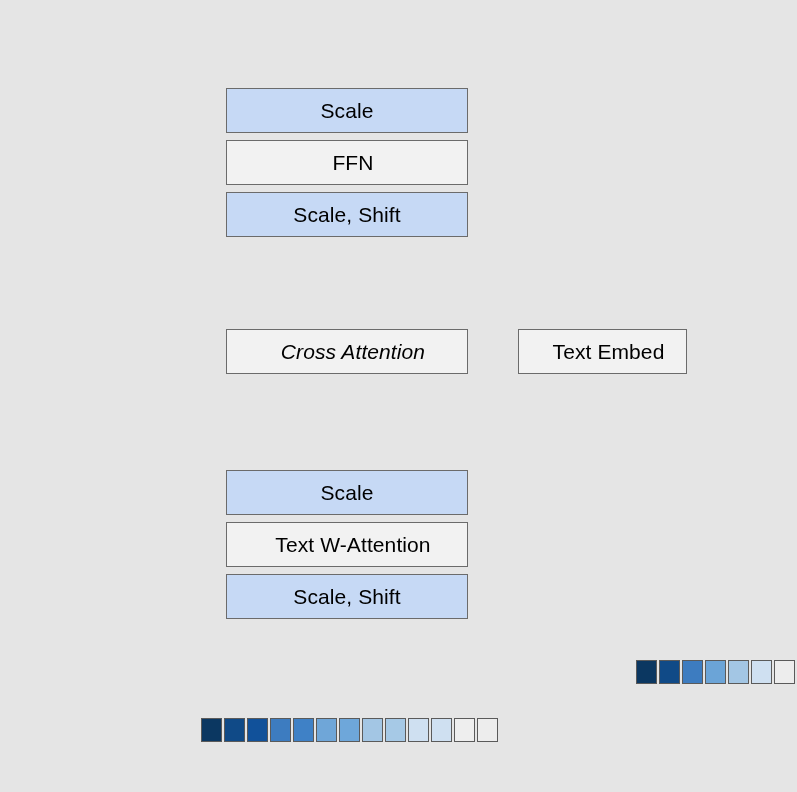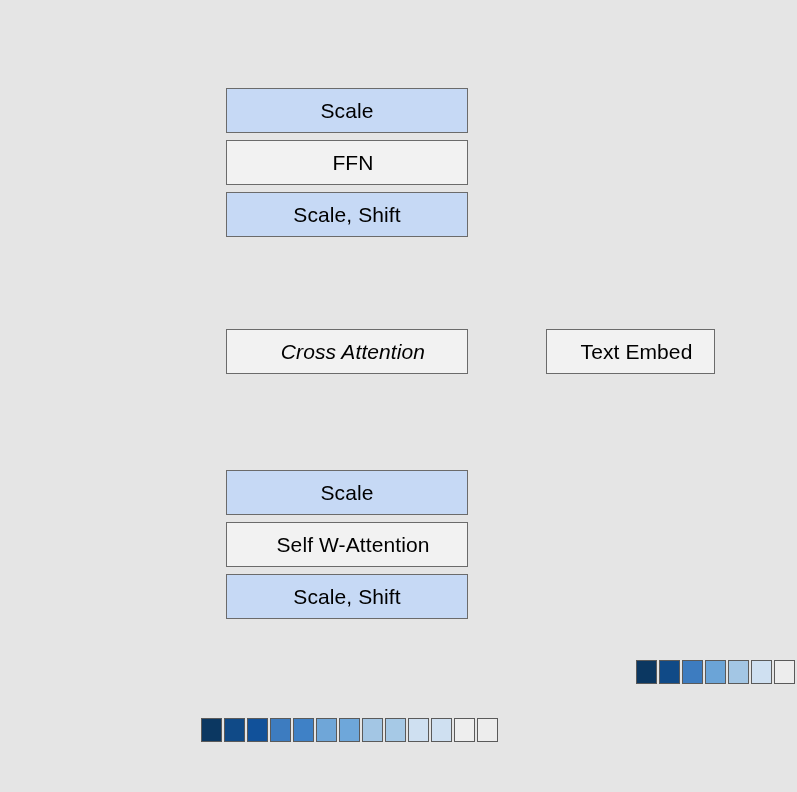--- a/index.html
+++ b/index.html
@@ -34,21 +34,21 @@
   }
   .node.accent {
     background: #c6d9f5;
   }
   
   #node-scale-top    { left: 226px; top: 88px;  width: 242px; height: 45px; }
   #node-ffn          { left: 226px; top: 140px; width: 242px; height: 45px; }
   #node-scaleshift-top { left: 226px; top: 192px; width: 242px; height: 45px; }
   
   #node-cross-attention { left: 226px; top: 329px; width: 242px; height: 45px; font-style: italic; }
-  #node-text-embed      { left: 546px; top: 329px; width: 169px; height: 45px; text-align: right; }
+  #node-text-embed      { left: 518px; top: 329px; width: 169px; height: 45px; text-align: right; }
   
   #node-scale-bottom      { left: 226px; top: 470px; width: 242px; height: 45px; }
   #node-self-w-attention  { left: 226px; top: 522px; width: 242px; height: 45px; }
   #node-scaleshift-bottom { left: 226px; top: 574px; width: 242px; height: 45px; }
   
   #node-pose-embed { left: 3px; top: 650px; width: 177px; height: 43px; }
 
   
   .swatch-strip {
     position: absolute;
@@ -74,21 +74,21 @@
   <div class="node plain" id="node-ffn">FFN</div>
 
   <div class="node accent" id="node-scaleshift-top">Scale, Shift</div>
 
   <div class="node plain" id="node-cross-attention">Cross Attention</div>
 
   <div class="node plain" id="node-text-embed">Text Embed</div>
 
   <div class="node accent" id="node-scale-bottom">Scale</div>
 
-  <div class="node plain" id="node-self-w-attention">Self W-Attention</div>
+  <div class="node plain" id="node-self-w-attention">Text W-Attention</div>
 
   <div class="node accent" id="node-scaleshift-bottom">Scale, Shift</div>
 
 
   <div class="swatch-strip" id="swatch-strip-bottom">
       <div class="swatch" style="background: rgb(11, 55, 97);"></div>
       <div class="swatch" style="background: rgb(16, 74, 135);"></div>
       <div class="swatch" style="background: rgb(17, 81, 154);"></div>
       <div class="swatch" style="background: rgb(61, 124, 192);"></div>
       <div class="swatch" style="background: rgb(63, 129, 198);"></div>

